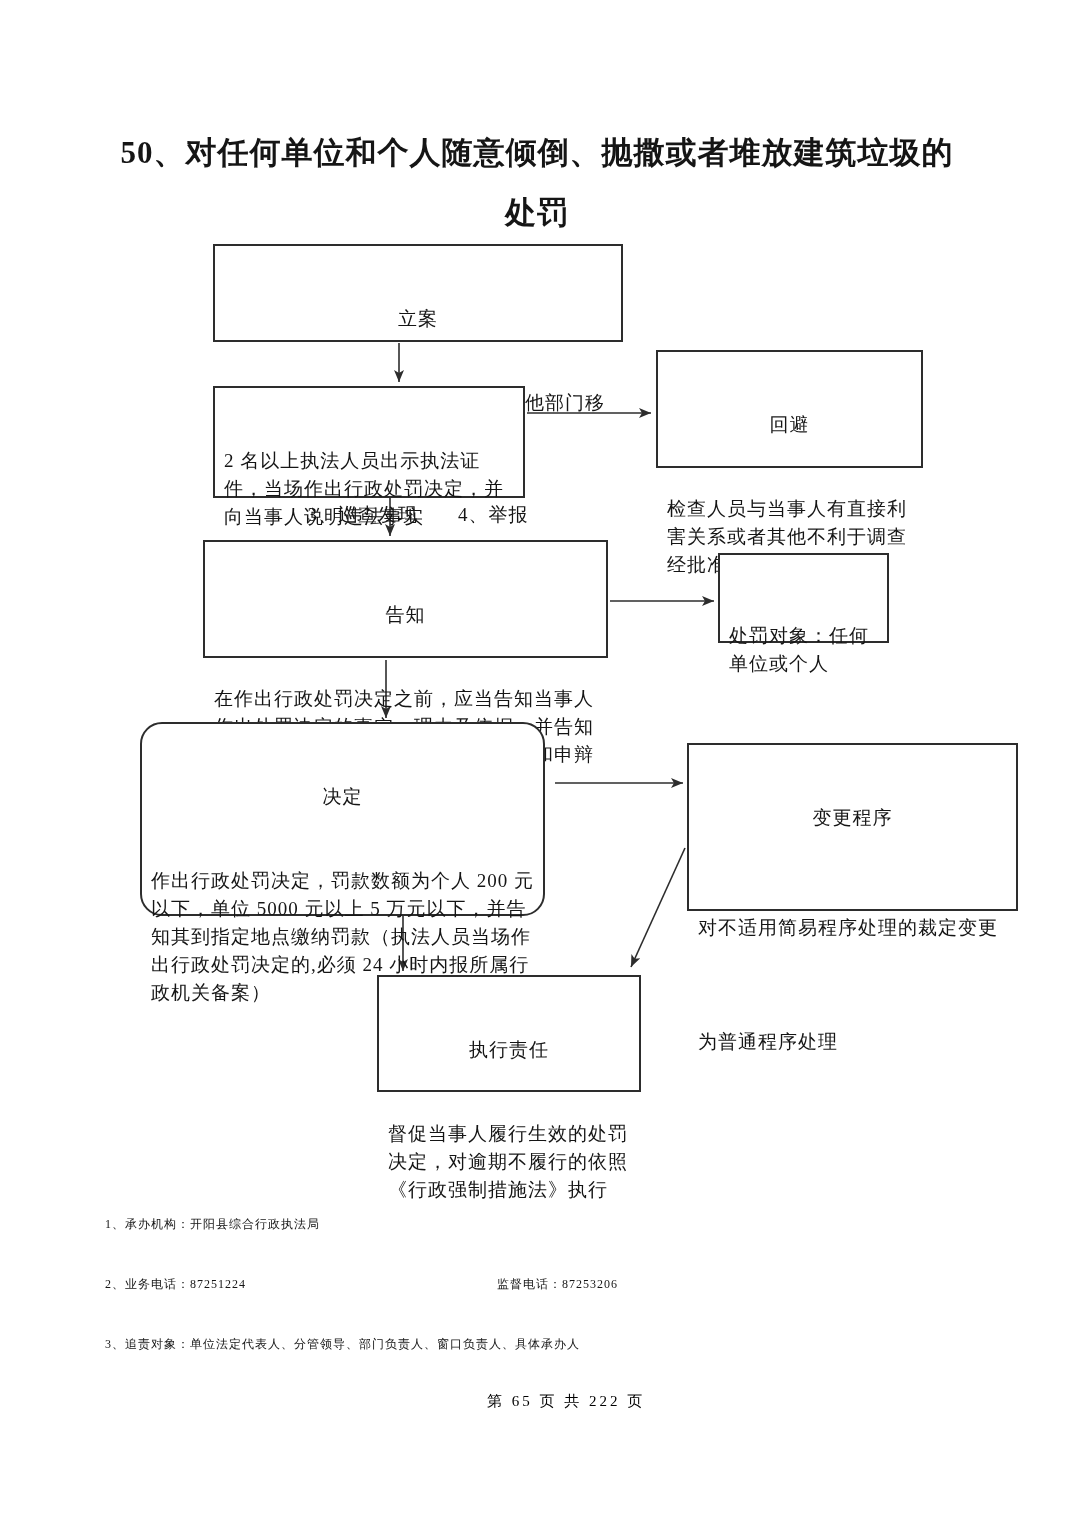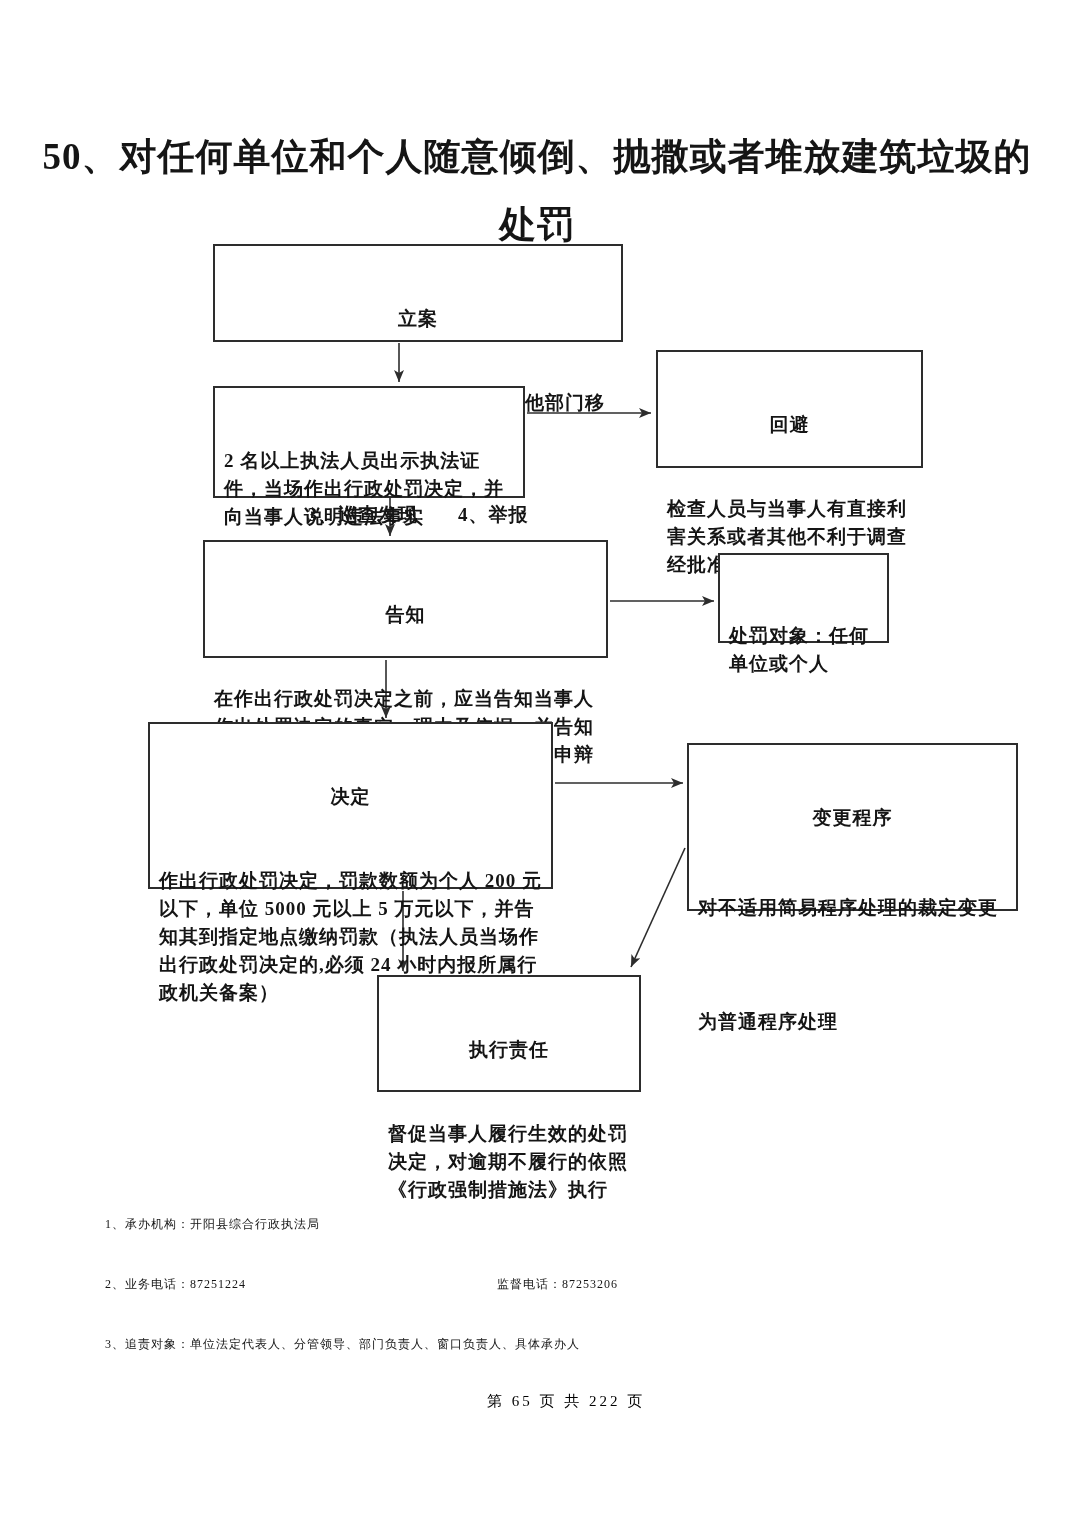--- a/index.html
+++ b/index.html
@@ -11,54 +11,53 @@
     font-family:"Liberation Serif","DejaVu Serif",serif;
     color:#151515;
     overflow:hidden;
   }
   
   .title-line{
     position:absolute;
     left:0; width:100%;
     text-align:center;
     font-weight:bold;
-    font-size:37px;
+    font-size:31px;
     letter-spacing:1px;
     white-space:pre;
   }
   .title-line.l1{top:132px;}
-  .title-line.l2{top:200px;}
+  .title-line.l2{top:192px;}
 
   
   .node{
     position:absolute;
     box-sizing:border-box;
     border:2px solid #2d2d2d;
     background:#ffffff;
     padding:3px 9px;
     font-size:19px;
     line-height:28px;
     letter-spacing:1px;
     z-index:2;
     white-space:pre-wrap;
-    font-weight:bold;
   }
   .node .node-title{text-align:center;}
   .node .center{text-align:center;}
 
   .n-filing   {left:213px; top:244px;  width:410px; height:98px;}
   .n-enforce  {left:213px; top:386px;  width:312px; height:112px;}
   .n-recusal  {left:656px; top:350px;  width:267px; height:118px;}
   .n-notify   {left:203px; top:540px;  width:405px; height:118px;}
   .n-target   {left:718px; top:553px;  width:171px; height:90px; padding-top:11px;}
-  .n-decision {left:148px; top:722px;  width:405px; height:167px;}
+  .n-decision {left:140px; top:722px;  width:405px; height:194px;border-radius:22px;}
   .n-change   {left:687px; top:743px;  width:331px; height:168px;}
   .n-exec     {left:377px; top:975px;  width:264px; height:117px;}
 
-  .n-change .gap1{margin-top:6px;}
+  .n-change .gap1{margin-top:26px;}
   .n-change .gap2{margin-top:30px;}
 
   
   .arrows{
     position:absolute;
     left:0; top:0;
     z-index:1;
     pointer-events:none;
   }
   .arrows line{stroke:#2d2d2d;stroke-width:1.6;}

